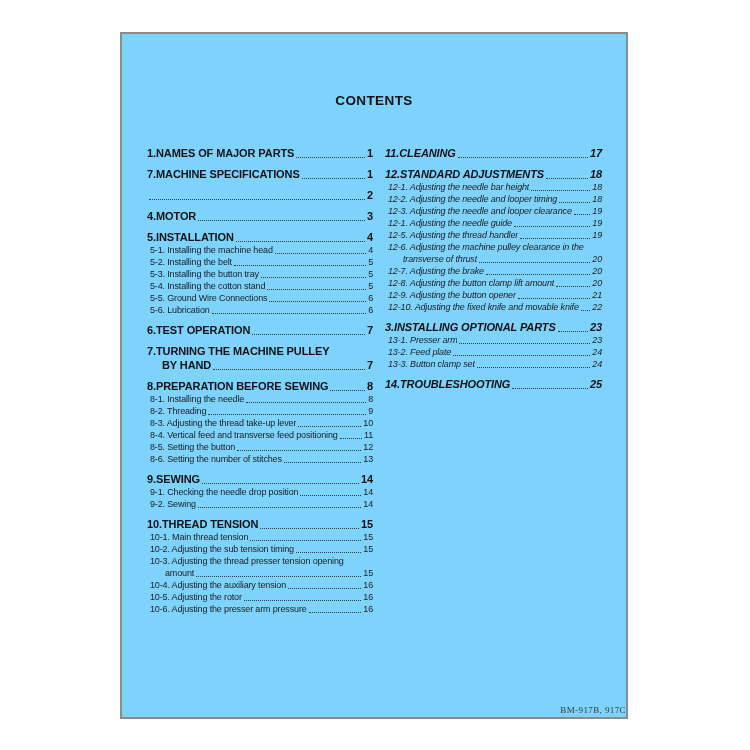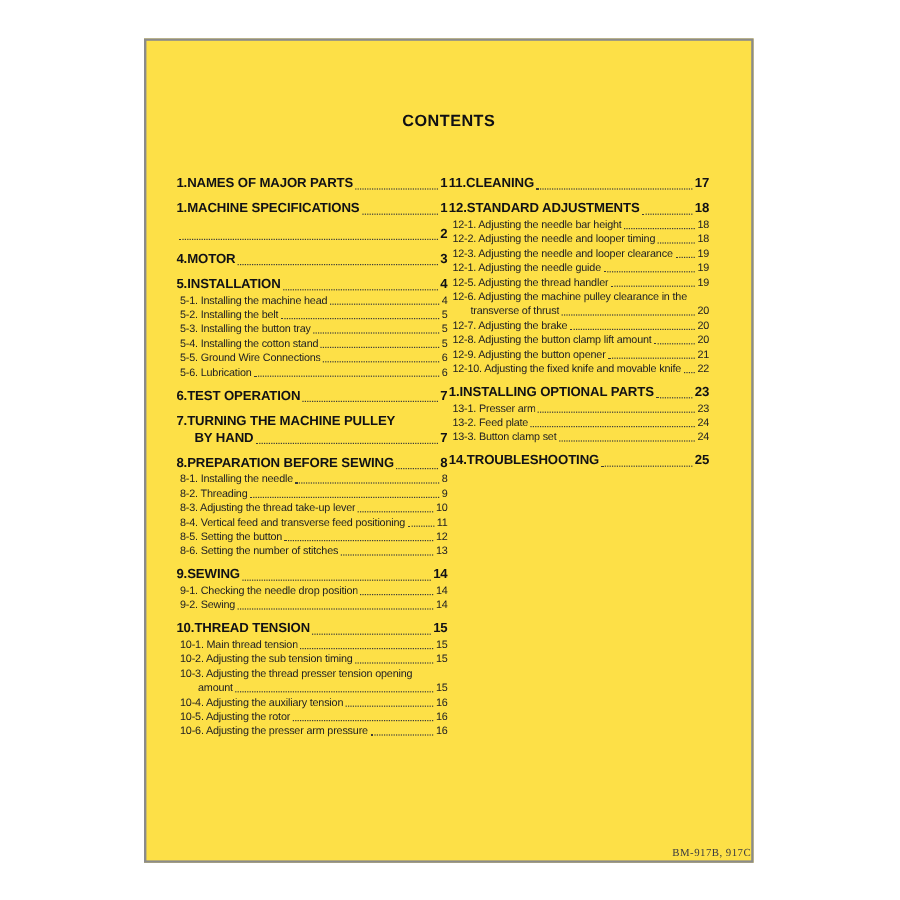--- a/index.html
+++ b/index.html
@@ -2,31 +2,31 @@
 <html><head>
 <meta charset="utf-8">
 <style>
   html, body { margin: 0; padding: 0; background: #ffffff; }
   .canvas {
     position: relative; width: 750px; height: 750px; background: #ffffff;
     font-family: "Liberation Sans", sans-serif; color: #161616; overflow: hidden;
   }
   .page {
     position: absolute; left: 120px; top: 32px; width: 508px; height: 687px;
-    box-sizing: border-box; background: #fde047;
+    box-sizing: border-box; background: #7dd3fc;
     border: 2px solid #8b8b8b;
   }
   .doc-title {
     position: absolute; top: 59px; left: 0; width: 100%;
     text-align: center; font-weight: bold; font-size: 13.5px; letter-spacing: 0.4px;
     color: #101014;
   }
   .toc-col { position: absolute; top: 112px; }
   .toc-col.left  { left: 25px;  width: 226px; }
-  .toc-col.right { left: 252px; width: 217px; }
+  .toc-col.right { left: 263px; width: 217px; font-style: italic; }
 
   .entry { }
   .entry.heading {
     font-size: 11px; font-weight: bold; line-height: 14px;
     margin-top: 7px; color: #111115; letter-spacing: -0.1px;
   }
   .entry.heading.first { margin-top: 0; }
   .entry.sub {
     font-size: 9px; line-height: 12px; color: #1c1c22;
     padding-left: 3px; letter-spacing: -0.15px;
@@ -58,21 +58,21 @@
     <div class="toc-col left">
         <div class="entry heading first">
           <div class="line">
             <span class="lbl">1.NAMES OF MAJOR PARTS</span>
             <span class="dots"></span>
             <span class="pg">1</span>
           </div>
         </div>
         <div class="entry heading">
           <div class="line">
-            <span class="lbl">1.MACHINE SPECIFICATIONS</span>
+            <span class="lbl">7.MACHINE SPECIFICATIONS</span>
             <span class="dots"></span>
             <span class="pg">1</span>
           </div>
         </div>
         <div class="entry heading">
           <div class="line">
             <span class="dots"></span>
             <span class="pg">2</span>
           </div>
         </div>
@@ -350,21 +350,21 @@
         </div>
         <div class="entry sub">
           <div class="line">
             <span class="lbl">12-10. Adjusting the fixed knife and movable knife</span>
             <span class="dots"></span>
             <span class="pg">22</span>
           </div>
         </div>
         <div class="entry heading">
           <div class="line">
-            <span class="lbl">1.INSTALLING OPTIONAL PARTS</span>
+            <span class="lbl">3.INSTALLING OPTIONAL PARTS</span>
             <span class="dots"></span>
             <span class="pg">23</span>
           </div>
         </div>
         <div class="entry sub">
           <div class="line">
             <span class="lbl">13-1. Presser arm</span>
             <span class="dots"></span>
             <span class="pg">23</span>
           </div>

